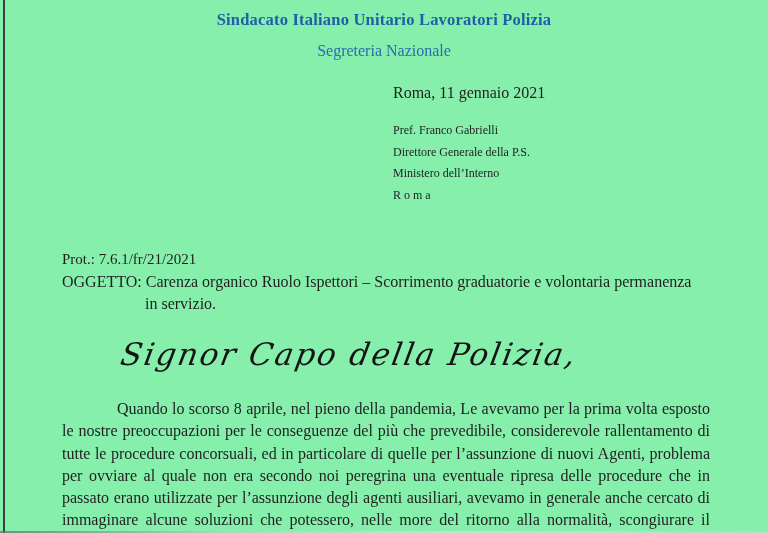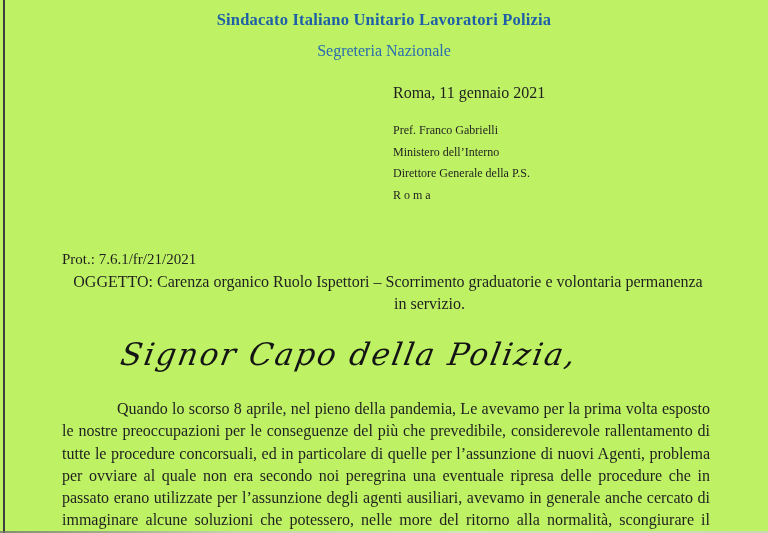--- a/index.html
+++ b/index.html
@@ -6,21 +6,21 @@
     --title-blue:#1e5fa8;
     --subtitle-blue:#2a6cb0;
     --ink:#1f1f1f;
     --edge-dark:#3f3f3f;
   }
   *{margin:0;padding:0;box-sizing:border-box;}
   html,body{background:#ffffff;}
   .page{
     position:relative;
     width:768px;height:533px;
-    background:#bef264;
+    background:#86efac;
     overflow:hidden;
     font-family:"Liberation Serif","DejaVu Serif",serif;
     color:var(--ink);
   }
   .scan-edge-left{
     position:absolute;left:3px;top:0;width:2px;height:100%;
     background:var(--edge-dark);
   }
   .scan-edge-bottom{
     position:absolute;left:0;bottom:0;width:100%;height:2px;
@@ -49,21 +49,21 @@
   .recipient-block{
     position:absolute;left:393px;top:120px;
     font-size:12px;line-height:21.5px;
   }
   .protocol-number{
     position:absolute;left:62px;top:251px;
     font-size:15px;
   }
   .subject-block{
     position:absolute;left:62px;top:271px;width:652px;
-    font-size:16px;line-height:21.5px;text-align:center;
+    font-size:16px;line-height:21.5px;
   }
   .subject-line2{margin-left:83px;}
   .handwritten-salutation{
     position:absolute;left:118px;top:336px;
     font-size:31px;
     font-style:italic;
     font-family:"DejaVu Serif","Liberation Serif",serif;
     transform:skewX(-10deg);
     transform-origin:left bottom;
     letter-spacing:2px;
@@ -87,22 +87,22 @@
 
   <div class="letterhead">
     <div class="org-title">Sindacato Italiano Unitario Lavoratori Polizia</div>
     <div class="org-subtitle">Segreteria Nazionale</div>
   </div>
 
   <div class="date-line">Roma, 11 gennaio 2021</div>
 
   <div class="recipient-block">
     <div>Pref. Franco Gabrielli</div>
+    <div>Direttore Generale della P.S.</div>
     <div>Ministero dell’Interno</div>
-    <div>Direttore Generale della P.S.</div>
     <div>R o m a</div>
   </div>
 
   <div class="protocol-number">Prot.: 7.6.1/fr/21/2021</div>
 
   <div class="subject-block">
     <div><span>OGGETTO:</span>&nbsp;<span>Carenza organico Ruolo Ispettori – Scorrimento graduatorie e volontaria permanenza</span></div>
     <div class="subject-line2">in servizio.</div>
   </div>
 

